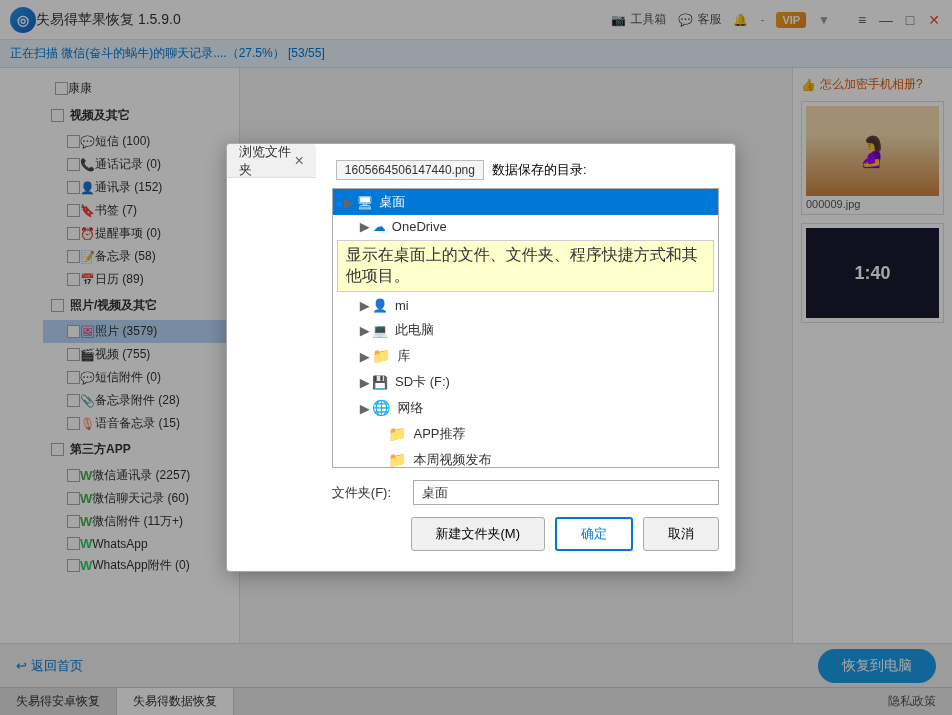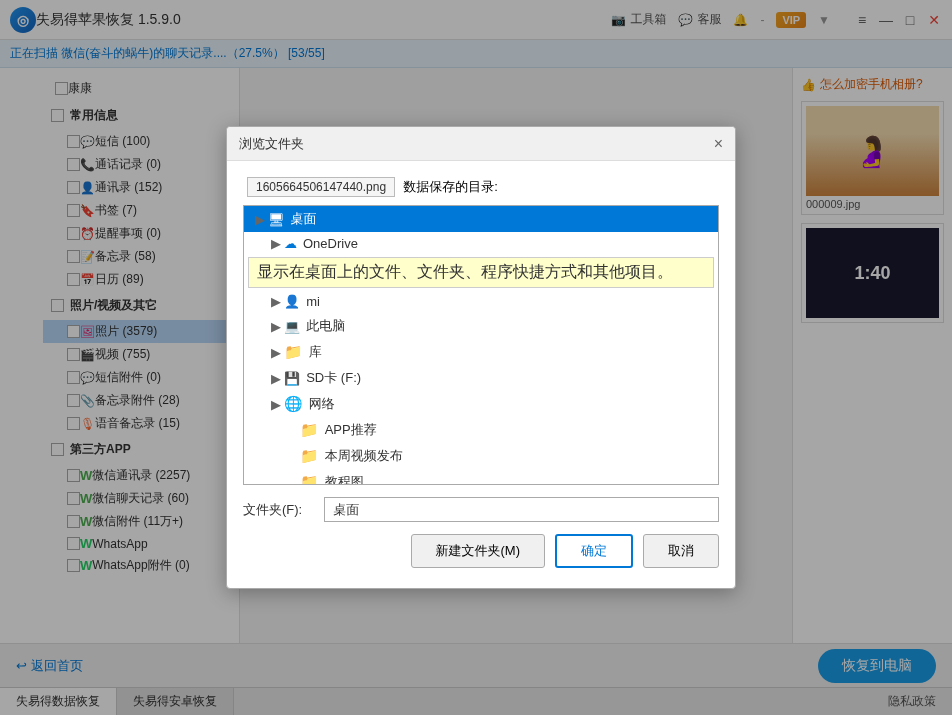--- a/index.html
+++ b/index.html
@@ -50,21 +50,21 @@
     
     .status-bar { height: 28px; background: #e8e8e8; border-top: 1px solid #ccc; display: flex; align-items: center; padding: 0; flex-shrink: 0; }
     .status-tab { height: 28px; display: flex; align-items: center; padding: 0 16px; font-size: 12px; color: #333; border-right: 1px solid #ccc; cursor: pointer; background: #e0e0e0; }
     .status-tab.active { background: #fff; }
     .status-privacy { margin-left: auto; padding-right: 16px; color: #555; font-size: 12px; cursor: pointer; }
 
     
     .modal-overlay { position: absolute; top: 0; left: 0; width: 100%; height: 100%; background: rgba(0,0,0,0.35); display: flex; align-items: center; justify-content: center; z-index: 100; }
 
     
-    .dialog { width: 510px; background: #fff; border: 1px solid #aaa; border-radius: 4px; box-shadow: 0 4px 20px rgba(0,0,0,0.3); display: flex; flex-direction: column; margin-left: 10px; }
+    .dialog { width: 510px; background: #fff; border: 1px solid #aaa; border-radius: 4px; box-shadow: 0 4px 20px rgba(0,0,0,0.3); display: flex; flex-direction: row; margin-left: 10px; }
     .dialog-title-bar { height: 34px; background: #f0f0f0; border-bottom: 1px solid #ddd; display: flex; align-items: center; padding: 0 12px; border-radius: 4px 4px 0 0; }
     .dialog-title { font-size: 13px; color: #333; flex: 1; }
     .dialog-close { cursor: pointer; color: #666; font-size: 16px; line-height: 1; }
     .dialog-body { padding: 16px 16px; }
     .file-tree-area { border: 1px solid #aaa; height: 280px; overflow-y: auto; background: #fff; margin-bottom: 12px; }
     .tree-item { display: flex; align-items: center; padding: 4px 8px; cursor: pointer; font-size: 13px; color: #333; position: relative; }
     .tree-item.selected { background: #0078d7; color: #fff; }
     .tree-item.selected .tree-icon { color: #fff; }
     .tree-expand { width: 16px; display: inline-flex; align-items: center; justify-content: center; color: #666; flex-shrink: 0; }
     .tree-icon { margin-right: 6px; flex-shrink: 0; }
@@ -131,21 +131,21 @@
 
     <div class="sidebar">
 
       <div class="sidebar-item">
         <span class="checkbox"></span>
         <span>康康</span>
       </div>
 
       <div class="sidebar-category">
         <span class="checkbox"></span>
-        <span>常用信息</span>
+        <span>视频及其它</span>
       </div>
       <div class="sidebar-sub-item">
         <span class="checkbox"></span>
         <span class="icon" style="color:#4caf50;">💬</span>
         <span>短信 (100)</span>
       </div>
       <div class="sidebar-sub-item">
         <span class="checkbox"></span>
         <span class="icon" style="color:#4caf50;">📞</span>
         <span>通话记录 (0)</span>
@@ -259,25 +259,25 @@
 
   <div class="bottom-bar">
     <div class="back-btn">
       <span>↩</span>
       <span>返回首页</span>
     </div>
     <button class="restore-btn">恢复到电脑</button>
   </div>
 
   <div class="status-bar">
+    <div class="status-tab">
+      <span>失易得安卓恢复</span>
+    </div>
     <div class="status-tab active">
       <span>失易得数据恢复</span>
-    </div>
-    <div class="status-tab">
-      <span>失易得安卓恢复</span>
     </div>
     <div class="status-privacy">隐私政策</div>
   </div>
 
   <div class="modal-overlay">
     <div class="dialog">
 
       <div class="dialog-title-bar">
         <span class="dialog-title">浏览文件夹</span>
         <span class="dialog-close">×</span>

